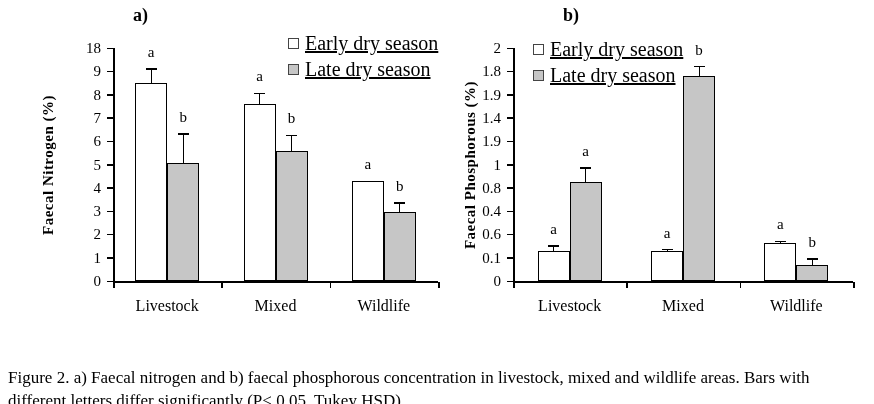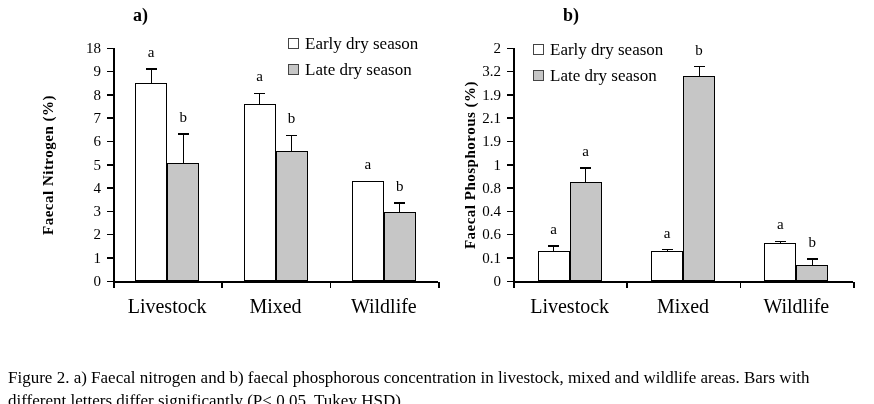--- a/index.html
+++ b/index.html
@@ -16,24 +16,24 @@
   .ylabel{
     position:absolute;
     transform:translate(-50%,-50%) rotate(-90deg);
     font-weight:bold;font-size:15px;white-space:nowrap;letter-spacing:0.5px;
   }
   .axis{position:absolute;background:#000;}
   .bar{position:absolute;border:1.4px solid #000;box-sizing:border-box;}
   .errline{position:absolute;background:#000;}
   .errcap{position:absolute;background:#000;}
   .ticklabel{position:absolute;text-align:right;font-size:15px;line-height:18px;}
-  .catlabel{position:absolute;text-align:center;font-size:20px;line-height:18px;}
+  .catlabel{position:absolute;text-align:center;font-size:16px;line-height:18px;}
   .letter{position:absolute;text-align:center;font-size:15px;line-height:20px;}
   .lswatch{position:absolute;width:11px;height:11px;border:1px solid #444;box-sizing:border-box;}
-  .llabel{position:absolute;font-size:17px;line-height:17px;white-space:nowrap;}
+  .llabel{position:absolute;font-size:20px;line-height:17px;white-space:nowrap;text-decoration:underline;}
   .caption{position:absolute;left:8px;top:349px;width:860px;font-size:17px;line-height:23px;text-align:left;}
 </style>
 </head>
 <body>
 
 <div id="stage">
   <p class="caption">Figure 2. a) Faecal nitrogen and b) faecal phosphorous concentration in livestock, mixed and wildlife areas. Bars with different letters differ significantly (P&lt; 0.05, Tukey HSD).</p>
 <div class="panel-title" style="left: 133px; top: 5px;">a)</div>
     <div class="ylabel" style="left: 48px; top: 164.5px;">Faecal Nitrogen (%)</div>
     <div class="axis" style="left: 113px; top: 48px; width: 1.5px; height: 234.5px;"></div>
@@ -105,25 +105,25 @@
     <div class="ticklabel" style="left: 455px; top: 225.4px; width: 46px;">0.6</div>
     <div class="axis" style="left: 507px; top: 210.6px; width: 6px; height: 1.5px;"></div>
     <div class="ticklabel" style="left: 455px; top: 202.1px; width: 46px;">0.4</div>
     <div class="axis" style="left: 507px; top: 187.3px; width: 6px; height: 1.5px;"></div>
     <div class="ticklabel" style="left: 455px; top: 178.8px; width: 46px; text-align: right;">0.8</div>
     <div class="axis" style="left: 507px; top: 164px; width: 6px; height: 1.5px;"></div>
     <div class="ticklabel" style="left: 455px; top: 155.5px; width: 46px;">1</div>
     <div class="axis" style="left: 507px; top: 140.7px; width: 6px; height: 1.5px;"></div>
     <div class="ticklabel" style="left: 455px; top: 132.2px; width: 46px;">1.9</div>
     <div class="axis" style="left: 507px; top: 117.4px; width: 6px; height: 1.5px;"></div>
-    <div class="ticklabel" style="left: 455px; top: 108.9px; width: 46px;">2.1</div>
+    <div class="ticklabel" style="left: 455px; top: 108.9px; width: 46px;">1.4</div>
     <div class="axis" style="left: 507px; top: 94.1px; width: 6px; height: 1.5px;"></div>
     <div class="ticklabel" style="left: 455px; top: 85.6px; width: 46px;">1.9</div>
     <div class="axis" style="left: 507px; top: 70.8px; width: 6px; height: 1.5px;"></div>
-    <div class="ticklabel" style="left: 455px; top: 62.3px; width: 46px;">3.2</div>
+    <div class="ticklabel" style="left: 455px; top: 62.3px; width: 46px;">1.8</div>
     <div class="axis" style="left: 507px; top: 47.5px; width: 6px; height: 1.5px;"></div>
     <div class="ticklabel" style="left: 455px; top: 39px; width: 46px;">2</div>
     <div class="axis" style="left: 513px; top: 282px; width: 1.5px; height: 6px;"></div>
     <div class="axis" style="left: 626.333px; top: 282px; width: 1.5px; height: 6px;"></div>
     <div class="axis" style="left: 739.667px; top: 282px; width: 1.5px; height: 6px;"></div>
     <div class="axis" style="left: 853px; top: 282px; width: 1.5px; height: 6px;"></div>
     <div class="catlabel" style="left: 519.667px; top: 297px; width: 100px;">Livestock</div>
     <div class="catlabel" style="left: 633px; top: 297px; width: 100px;">Mixed</div>
     <div class="catlabel" style="left: 746.333px; top: 297px; width: 100px;">Wildlife</div>
     <div class="bar" style="left: 537.667px; top: 250.71px; width: 32px; height: 30.29px; background: rgb(255, 255, 255);"></div>

